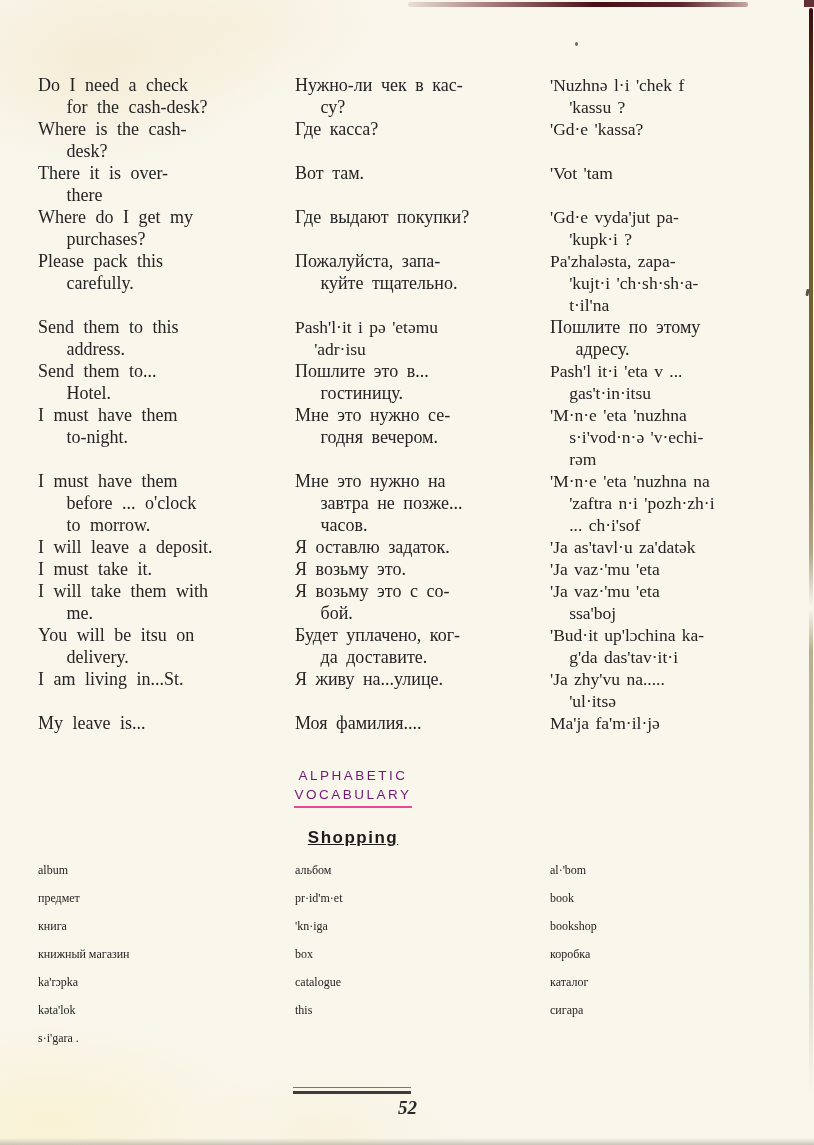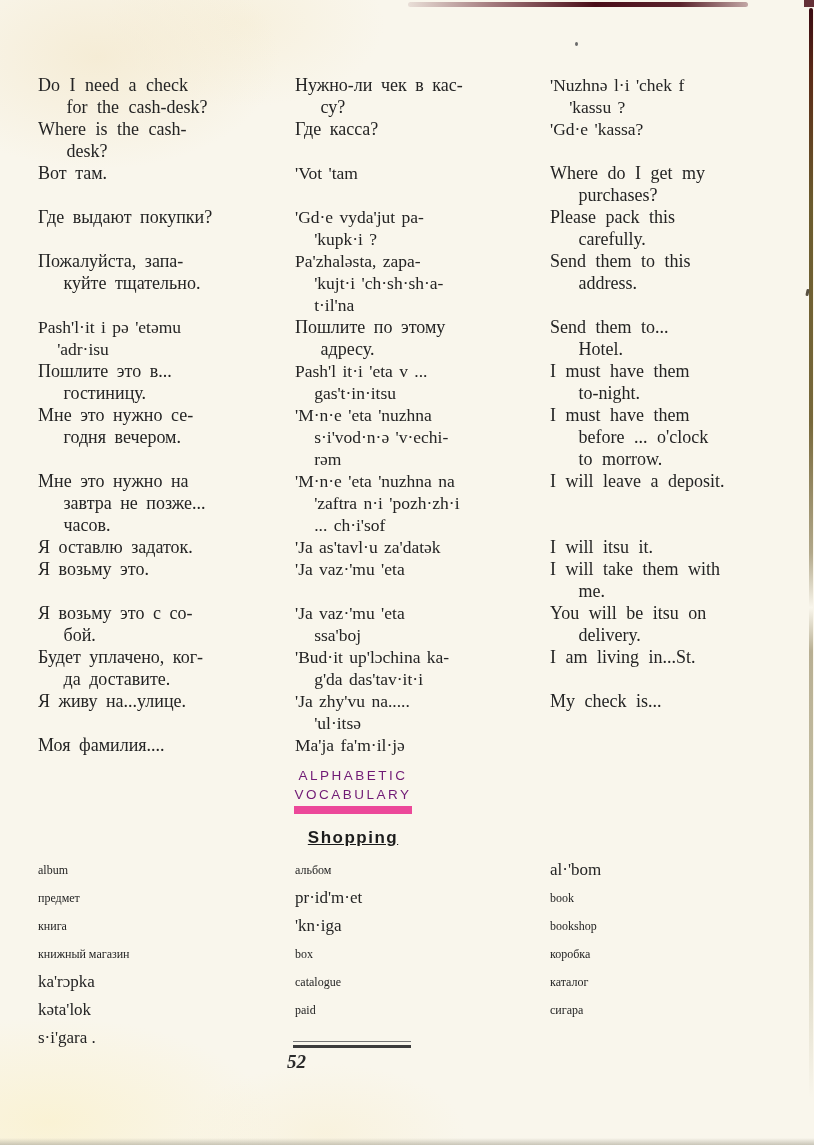--- a/index.html
+++ b/index.html
@@ -49,38 +49,38 @@
   .cell.ru{word-spacing:4px;}
   .cell.ph{word-spacing:2px;font-size:17.5px;}
 
   
   .section-heading{
     position:absolute;left:188px;top:766px;width:330px;text-align:center;
     font-family:"Liberation Sans","DejaVu Sans",sans-serif;
     font-size:13.5px;line-height:19px;letter-spacing:2.5px;color:#701a75;
   }
   .section-heading .underlined{
-    display:inline-block;border-bottom:8px solid #ec4899;padding-bottom:2px;
+    display:inline-block;border-bottom:2px solid #ec4899;padding-bottom:2px;
   }
   .subsection-heading{
     position:absolute;left:188px;top:828px;width:330px;text-align:center;
     font-family:"Liberation Sans","DejaVu Sans",sans-serif;
     font-weight:bold;font-size:17px;letter-spacing:1.5px;color:#1c1c1c;text-decoration:underline;
   }
 
   
   .vocab-table{
     position:absolute;left:38px;top:856px;width:744px;
     display:grid;grid-template-columns:257px 255px 232px;
   }
   .vcell{font-size:12px;line-height:28px;white-space:pre-wrap;}
-  .vcell.ph{font-size:17px;}
-
-  
-  .pageno-block{position:absolute;left:287px;top:1041px;width:130px;text-align:left;}
+  .vcell.ph{font-size:12px;}
+
+  
+  .pageno-block{position:absolute;left:287px;top:1087px;width:130px;text-align:right;}
   .pageno-rule{height:3px;width:118px;margin:0 auto;border-top:1px solid #777;border-bottom:3px solid #3c3c3c;}
   .pageno{font-size:19px;font-weight:bold;font-style:italic;margin-top:3px;color:#2a2a2a;}
 </style>
 </head>
 <body>
 
 <div class="top-line"></div>
 <div class="top-corner"></div>
 <div class="right-edge"></div>
 <div class="speck-1"></div>
@@ -91,20 +91,22 @@
     <div class="cell en">Do I need a check
    for the cash-desk?</div>
     <div class="cell ru">Нужно-ли чек в кас-
    су?</div>
     <div class="cell ph">'Nuzhnə l·i 'chek f
    'kassu ?</div>
     <div class="cell en">Where is the cash-
    desk?</div>
     <div class="cell ru">Где касса?</div>
     <div class="cell ph">'Gd·e 'kassa?</div>
+    <div class="cell en">There it is over-
+   there</div>
     <div class="cell ru">Вот там.</div>
     <div class="cell ph">'Vot 'tam</div>
     <div class="cell en">Where do I get my
    purchases?</div>
     <div class="cell ru">Где выдают покупки?</div>
     <div class="cell ph">'Gd·e vyda'jut pa-
    'kupk·i ?</div>
     <div class="cell en">Please pack this
    carefully.</div>
     <div class="cell ru">Пожалуйста, запа-
@@ -136,40 +138,40 @@
    to morrow.</div>
     <div class="cell ru">Мне это нужно на
    завтра не позже...
    часов.</div>
     <div class="cell ph">'M·n·e 'eta 'nuzhna na
    'zaftra n·i 'pozh·zh·i
    ... ch·i'sof</div>
     <div class="cell en">I will leave a deposit.</div>
     <div class="cell ru">Я оставлю задаток.</div>
     <div class="cell ph">'Ja as'tavl·u za'datək</div>
-    <div class="cell en">I will itsu it.</div>
+    <div class="cell en">I must take it.</div>
     <div class="cell ru">Я возьму это.</div>
     <div class="cell ph">'Ja vaz·'mu 'eta</div>
     <div class="cell en">I will take them with
    me.</div>
     <div class="cell ru">Я возьму это с со-
    бой.</div>
     <div class="cell ph">'Ja vaz·'mu 'eta
    ssa'boj</div>
     <div class="cell en">You will be itsu on
    delivery.</div>
     <div class="cell ru">Будет уплачено, ког-
    да доставите.</div>
     <div class="cell ph">'Bud·it up'lɔchina ka-
    g'da das'tav·it·i</div>
     <div class="cell en">I am living in...St.</div>
     <div class="cell ru">Я живу на...улице.</div>
     <div class="cell ph">'Ja zhy'vu na.....
    'ul·itsə</div>
-    <div class="cell en">My check is...</div>
+    <div class="cell en">My leave is...</div>
     <div class="cell ru">Моя фамилия....</div>
     <div class="cell ph">Ma'ja fa'm·il·jə</div>
   </div>
 
 <div class="section-heading">
   <div>ALPHABETIC</div>
   <div><span class="underlined">VOCABULARY</span></div>
 </div>
 
 <div class="subsection-heading">Shopping</div>
@@ -184,21 +186,21 @@
     <div class="vcell ru">книга</div>
     <div class="vcell ph">'kn·iga</div>
     <div class="vcell en">bookshop</div>
     <div class="vcell ru">книжный магазин</div>
     <div class="vcell en">box</div>
     <div class="vcell ru">коробка</div>
     <div class="vcell ph">ka'rɔpka</div>
     <div class="vcell en">catalogue</div>
     <div class="vcell ru">каталог</div>
     <div class="vcell ph">kəta'lok</div>
-    <div class="vcell en">paid</div>
+    <div class="vcell en">this</div>
     <div class="vcell ru">сигара</div>
     <div class="vcell ph">s·i'gara .</div>
   </div>
 
 <div class="pageno-block">
   <div class="pageno-rule"></div>
   <div class="pageno">52</div>
 </div>
 
 </body></html>

